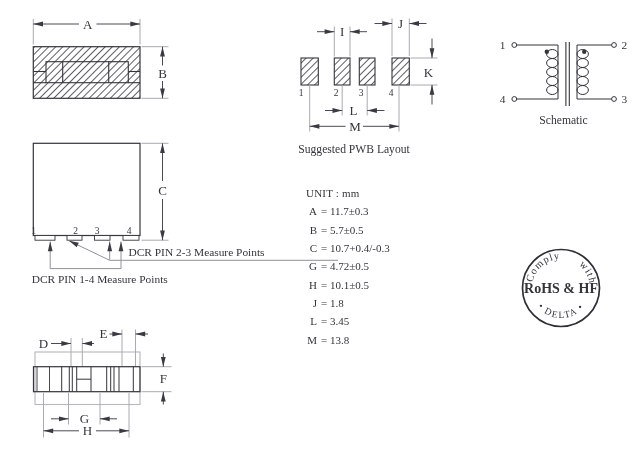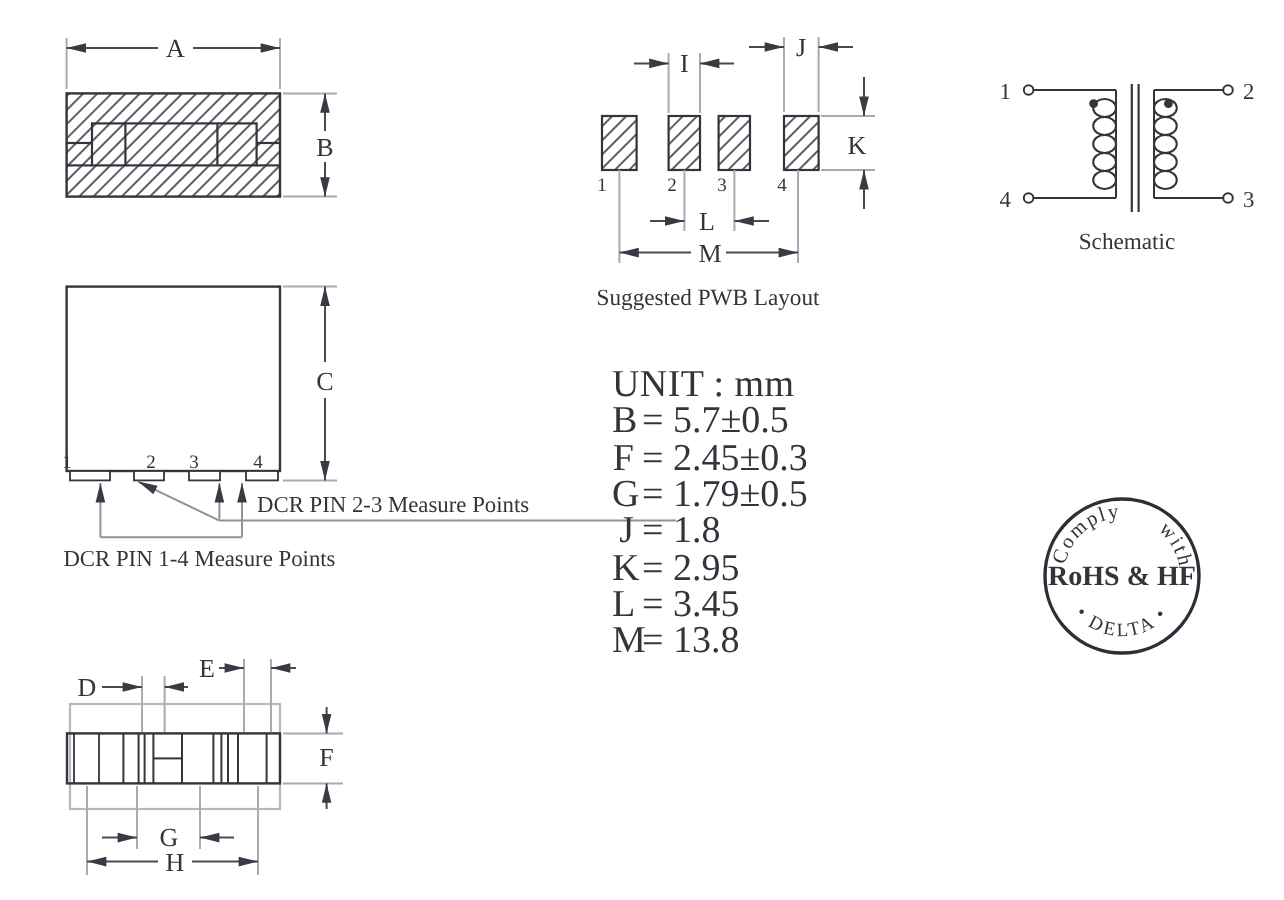--- a/index.html
+++ b/index.html
@@ -4,21 +4,21 @@
 <style>
   html,body{margin:0;padding:0;background:#fff;}
   #stage{position:relative;width:642px;height:450px;background:#ffffff;overflow:hidden;
          font-family:"Liberation Serif","DejaVu Serif",serif;color:#34343c;}
   #stage svg{position:absolute;left:0;top:0;}
   svg text{font-family:"Liberation Serif","DejaVu Serif",serif;fill:#34343c;}
   .dimletter{font-size:13px;}
   .pinnum{font-size:9.5px;}
   .caption{font-size:11.6px;}
   .leadertxt{font-size:11.4px;}
-  #dimlist{position:absolute;left:306px;top:184px;line-height:18.35px;font-size:19px;white-space:nowrap;}
+  #dimlist{position:absolute;left:306px;top:184px;line-height:18.35px;font-size:11px;white-space:nowrap;}
   #dimlist .dim-letter{display:inline-block;width:11px;text-align:right;}
   #dimlist .dim-val{margin-left:4px;}
   #dimlist .dim-title{letter-spacing:0.2px;}
 </style>
 </head>
 <body>
 
 <div id="stage">
 <svg width="642" height="450" viewBox="0 0 642 450">
   <defs>
@@ -239,21 +239,22 @@
     </text>
     <text x="561" y="292.5" text-anchor="middle" style="font-size:14px;font-weight:600;" fill="#2e2e38">RoHS &amp; HF</text>
     <text style="font-size:9.5px;letter-spacing:1.5px;" fill="#2e2e38" text-anchor="middle">
       <textPath href="#stampBottom" startOffset="50%">• DELTA •</textPath>
     </text>
   </g>
 </svg>
 
   <div id="dimlist">
     <div class="dim-title">UNIT : mm</div>
+    <div class="dim-row"><span class="dim-letter">A</span><span class="dim-val">= 11.7±0.3</span></div>
     <div class="dim-row"><span class="dim-letter">B</span><span class="dim-val">= 5.7±0.5</span></div>
-    <div class="dim-row"><span class="dim-letter">F</span><span class="dim-val">= 2.45±0.3</span></div>
-    <div class="dim-row"><span class="dim-letter">G</span><span class="dim-val">= 1.79±0.5</span></div>
+    <div class="dim-row"><span class="dim-letter">C</span><span class="dim-val">= 10.7+0.4/-0.3</span></div>
+    <div class="dim-row"><span class="dim-letter">G</span><span class="dim-val">= 4.72±0.5</span></div>
+    <div class="dim-row"><span class="dim-letter">H</span><span class="dim-val">= 10.1±0.5</span></div>
     <div class="dim-row"><span class="dim-letter">J</span><span class="dim-val">= 1.8</span></div>
-    <div class="dim-row"><span class="dim-letter">K</span><span class="dim-val">= 2.95</span></div>
     <div class="dim-row"><span class="dim-letter">L</span><span class="dim-val">= 3.45</span></div>
     <div class="dim-row"><span class="dim-letter">M</span><span class="dim-val">= 13.8</span></div>
   </div>
 </div>
 
 </body></html>

